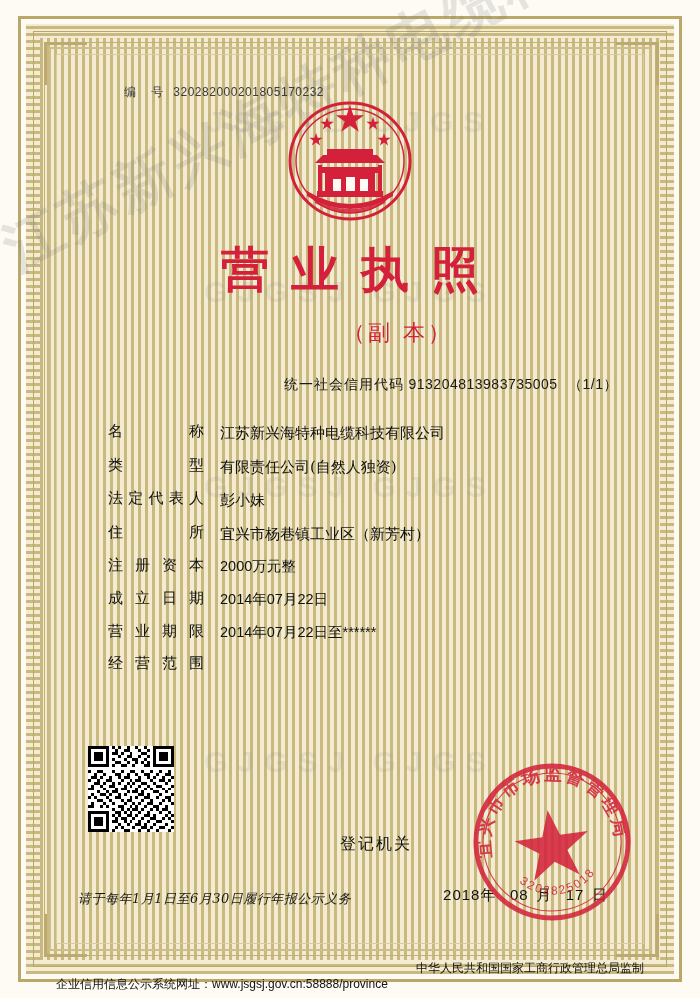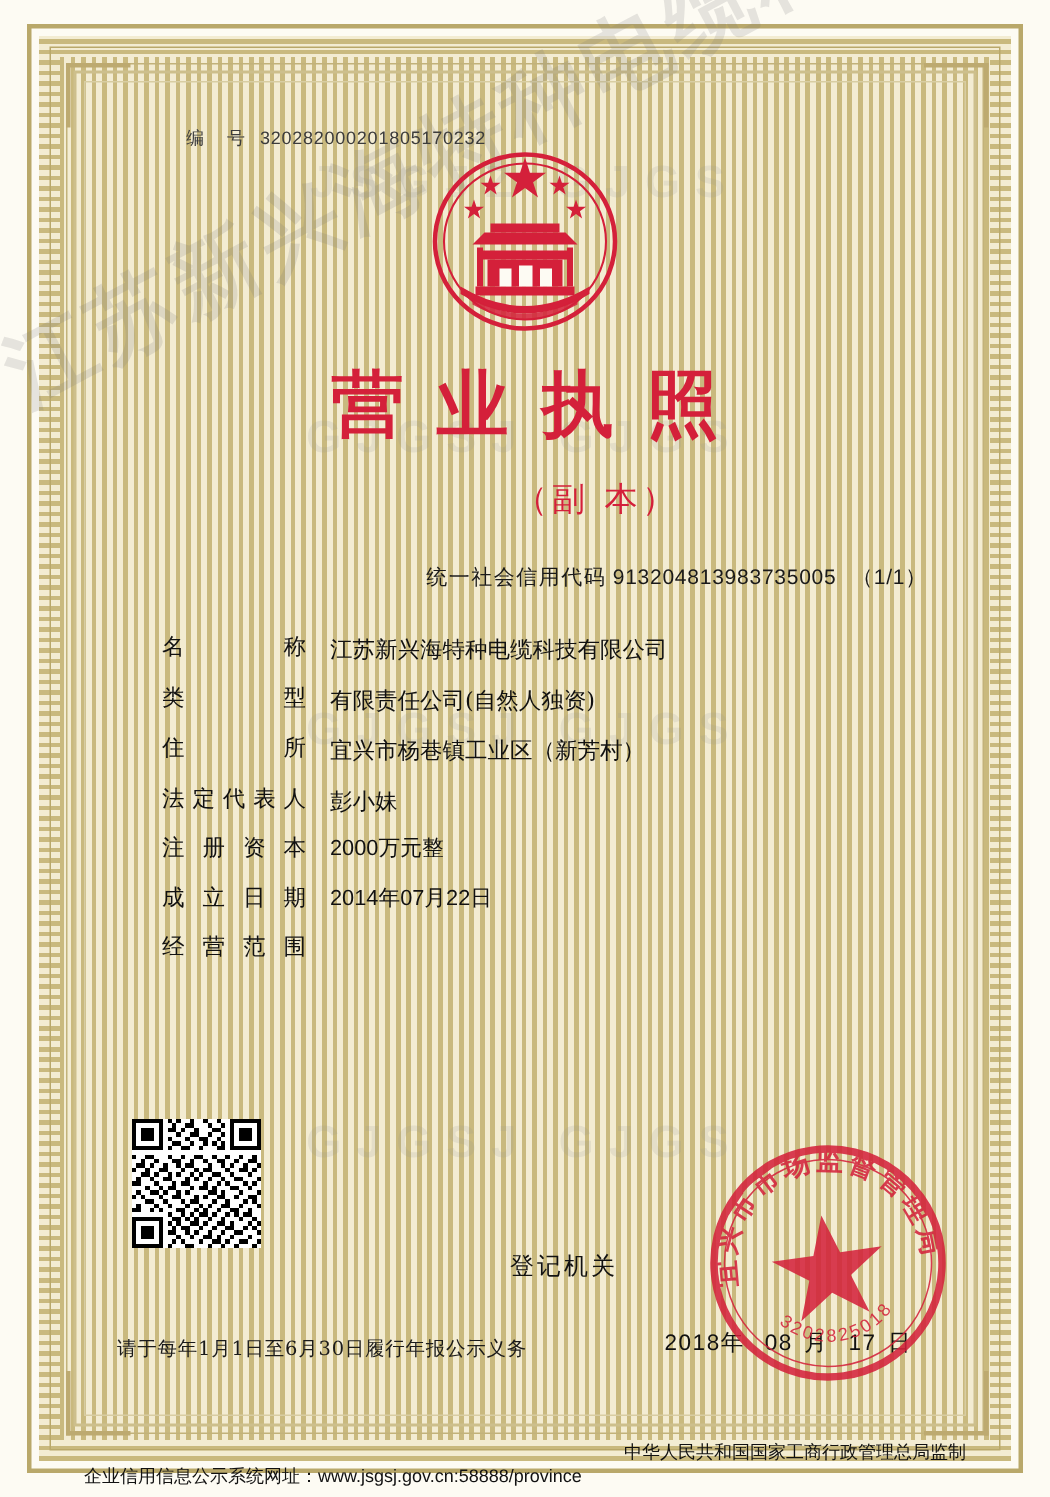--- a/index.html
+++ b/index.html
@@ -264,20 +264,21 @@
 
   
   .notice {
     position: absolute;
     left: 78px; top: 890px;
     font-size: 13px;
     color: #1a1a1a;
     font-family: "DejaVu Serif", serif;
     z-index: 5;
     letter-spacing: 0.5px;
+    font-style: italic;
   }
 
   
   .footer {
     position: absolute;
     left: 0; top: 960px;
     width: 700px;
     z-index: 5;
     font-size: 12px;
     color: #111;
@@ -370,34 +371,38 @@
   <div class="fields" id="fields-container">
       <div class="field-row">
         <div class="field-label">名称</div>
         <div class="field-value">江苏新兴海特种电缆科技有限公司</div>
       </div>
       <div class="field-row">
         <div class="field-label">类型</div>
         <div class="field-value">有限责任公司(自然人独资)</div>
       </div>
       <div class="field-row">
+        <div class="field-label">法定代表人</div>
+        <div class="field-value">彭小妹</div>
+      </div>
+      <div class="field-row">
         <div class="field-label">住所</div>
         <div class="field-value">宜兴市杨巷镇工业区（新芳村）</div>
-      </div>
-      <div class="field-row">
-        <div class="field-label">法定代表人</div>
-        <div class="field-value">彭小妹</div>
       </div>
       <div class="field-row">
         <div class="field-label">注册资本</div>
         <div class="field-value num">2000万元整</div>
       </div>
       <div class="field-row">
         <div class="field-label">成立日期</div>
         <div class="field-value num">2014年07月22日</div>
+      </div>
+      <div class="field-row">
+        <div class="field-label">营业期限</div>
+        <div class="field-value num">2014年07月22日至******</div>
       </div>
       <div class="field-row scope">
         <div class="field-label">经营范围</div>
       </div>
     </div>
 
   <div class="qr">
     <svg viewBox="0 0 29 29" width="86" height="86" shape-rendering="crispEdges" xmlns="http://www.w3.org/2000/svg">
       <rect width="29" height="29" fill="#ffffff"></rect>
       <g fill="#000000">

